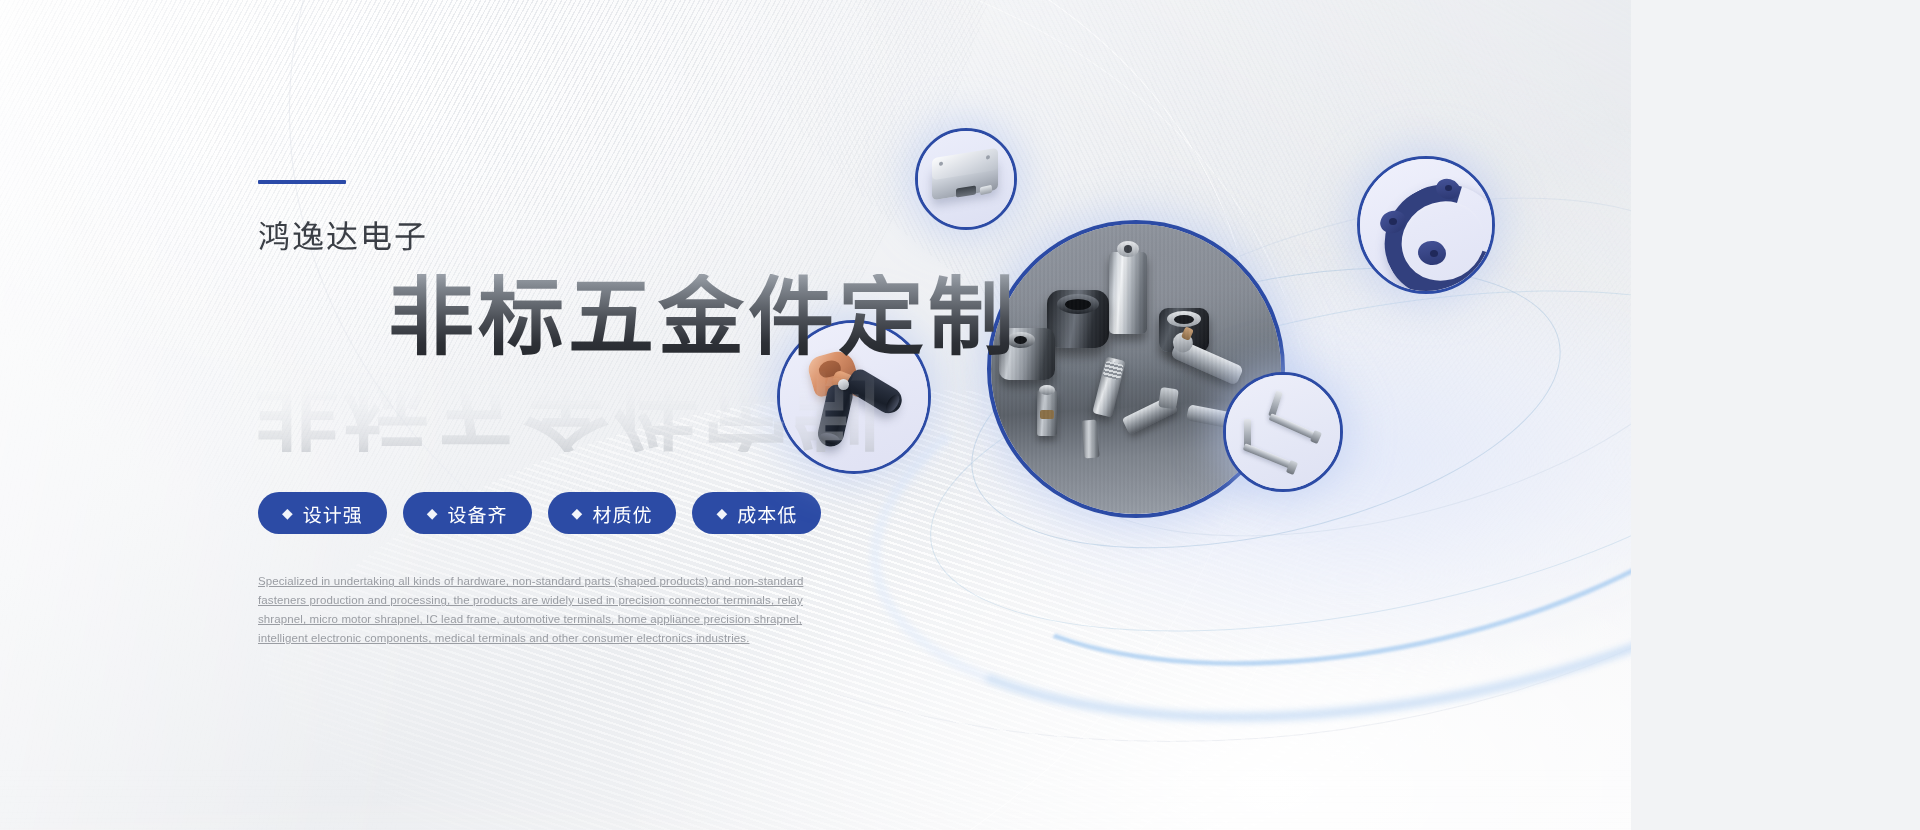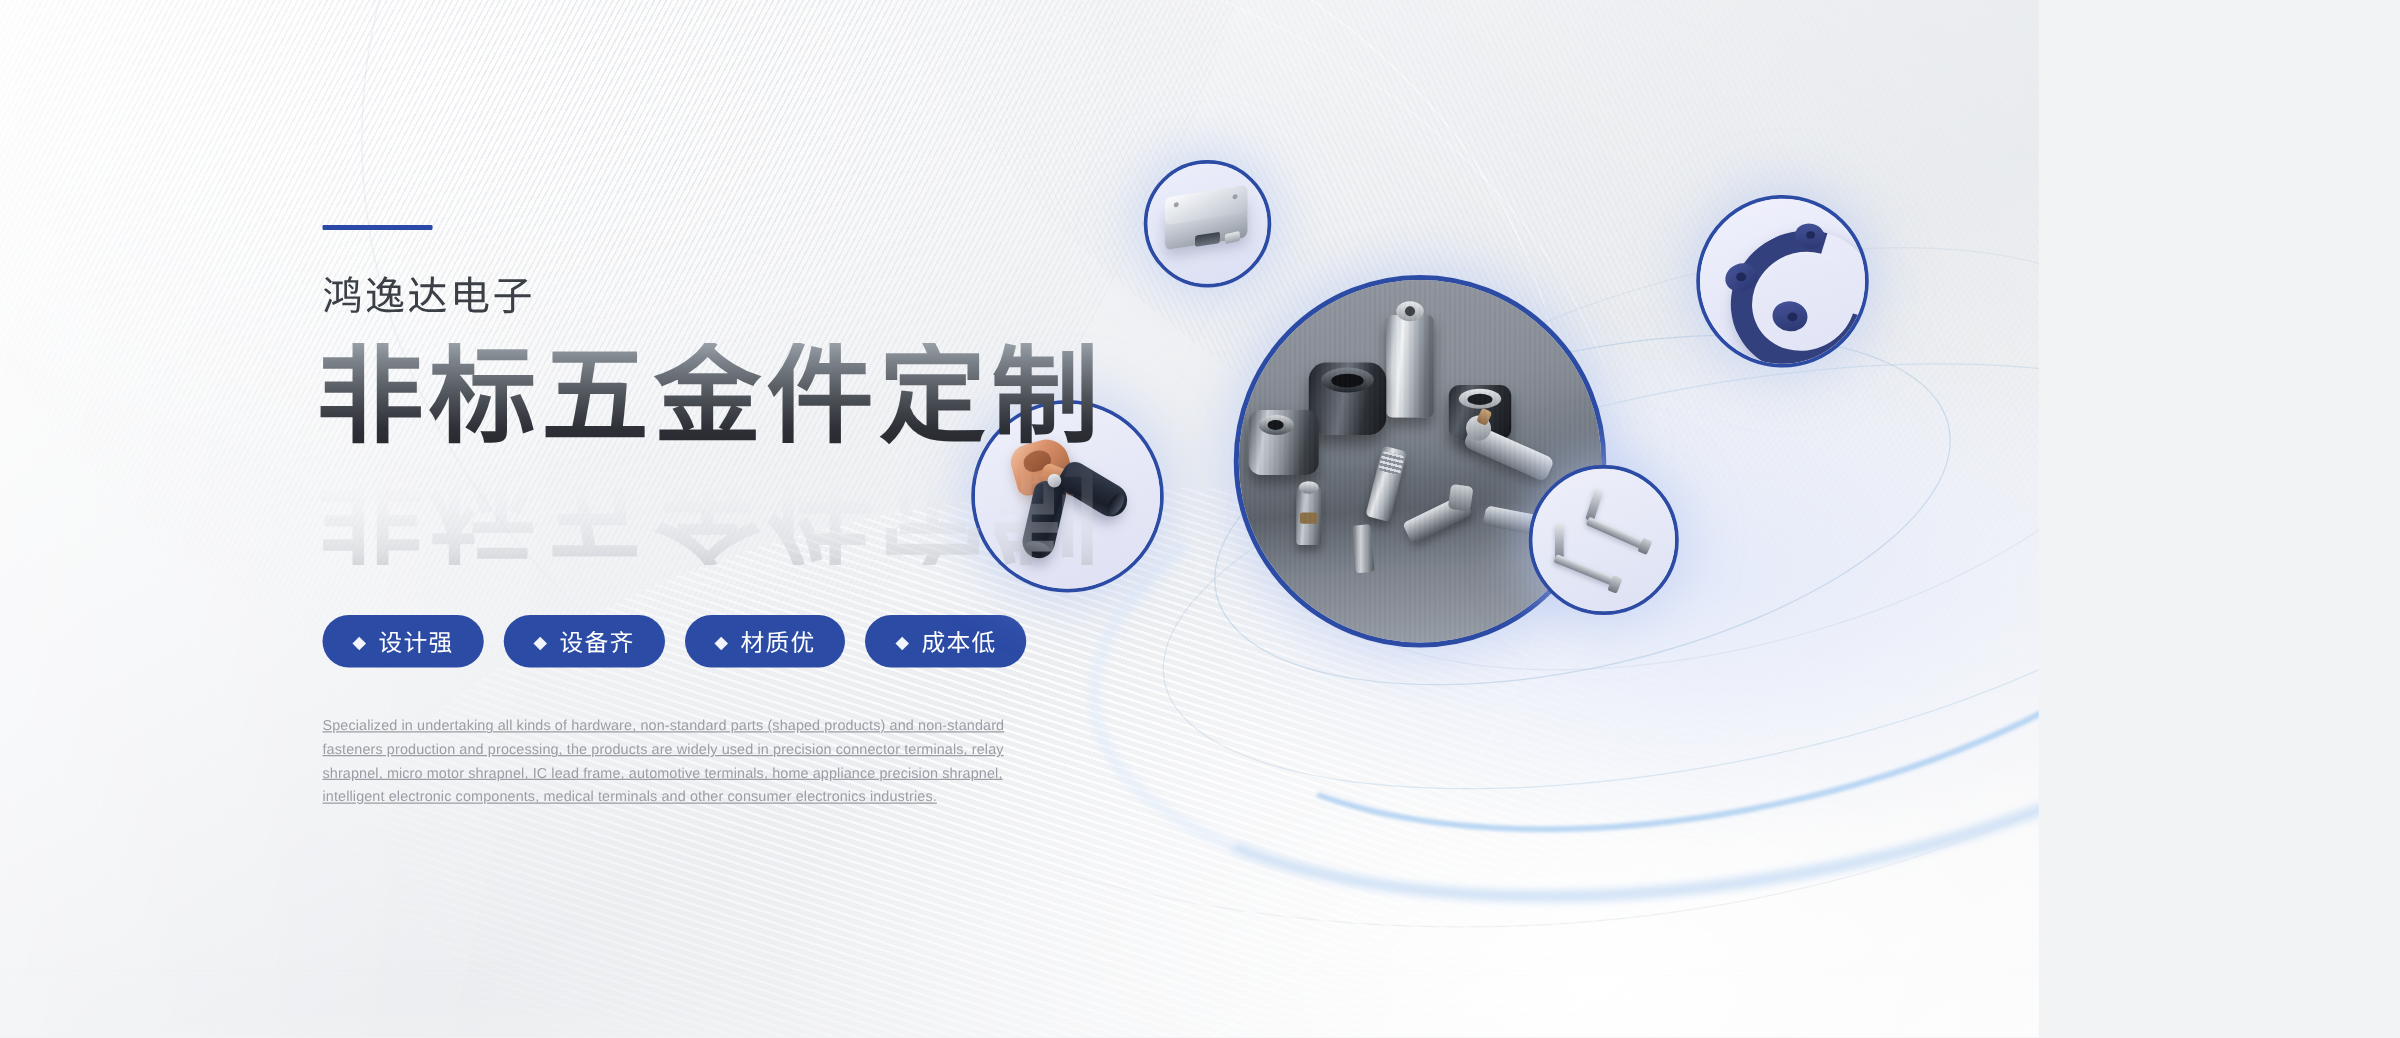--- a/index.html
+++ b/index.html
@@ -115,21 +115,21 @@
   .accent-rule{
     width:88px;height:4px;background:#2b4aa8;border-radius:1px;margin:0 0 34px 0;
   }
 
   .brand{
     font-size:32px;letter-spacing:2px;color:#3b3f46;font-weight:400;
     margin:0 0 18px 0;line-height:1.2;
   }
 
   
-  .headline-wrap{position:relative;height:152px;margin:16px 0 6px -5px;}
+  .headline-wrap{position:relative;height:152px;margin:16px 0 6px -5px;text-align:right;}
   .headline{
     font-size:86px;font-weight:bold;letter-spacing:4px;line-height:1;
     margin:0;white-space:nowrap;
     background:linear-gradient(180deg,#9aa0a8 0%,#7e848c 16%,#4c5057 52%,#2d3036 80%,#26282d 100%);
     -webkit-background-clip:text;background-clip:text;
     color:transparent;-webkit-text-fill-color:transparent;
     position:relative;z-index:2;
   }
   .headline-reflection{
     position:absolute;left:0;top:92px;

